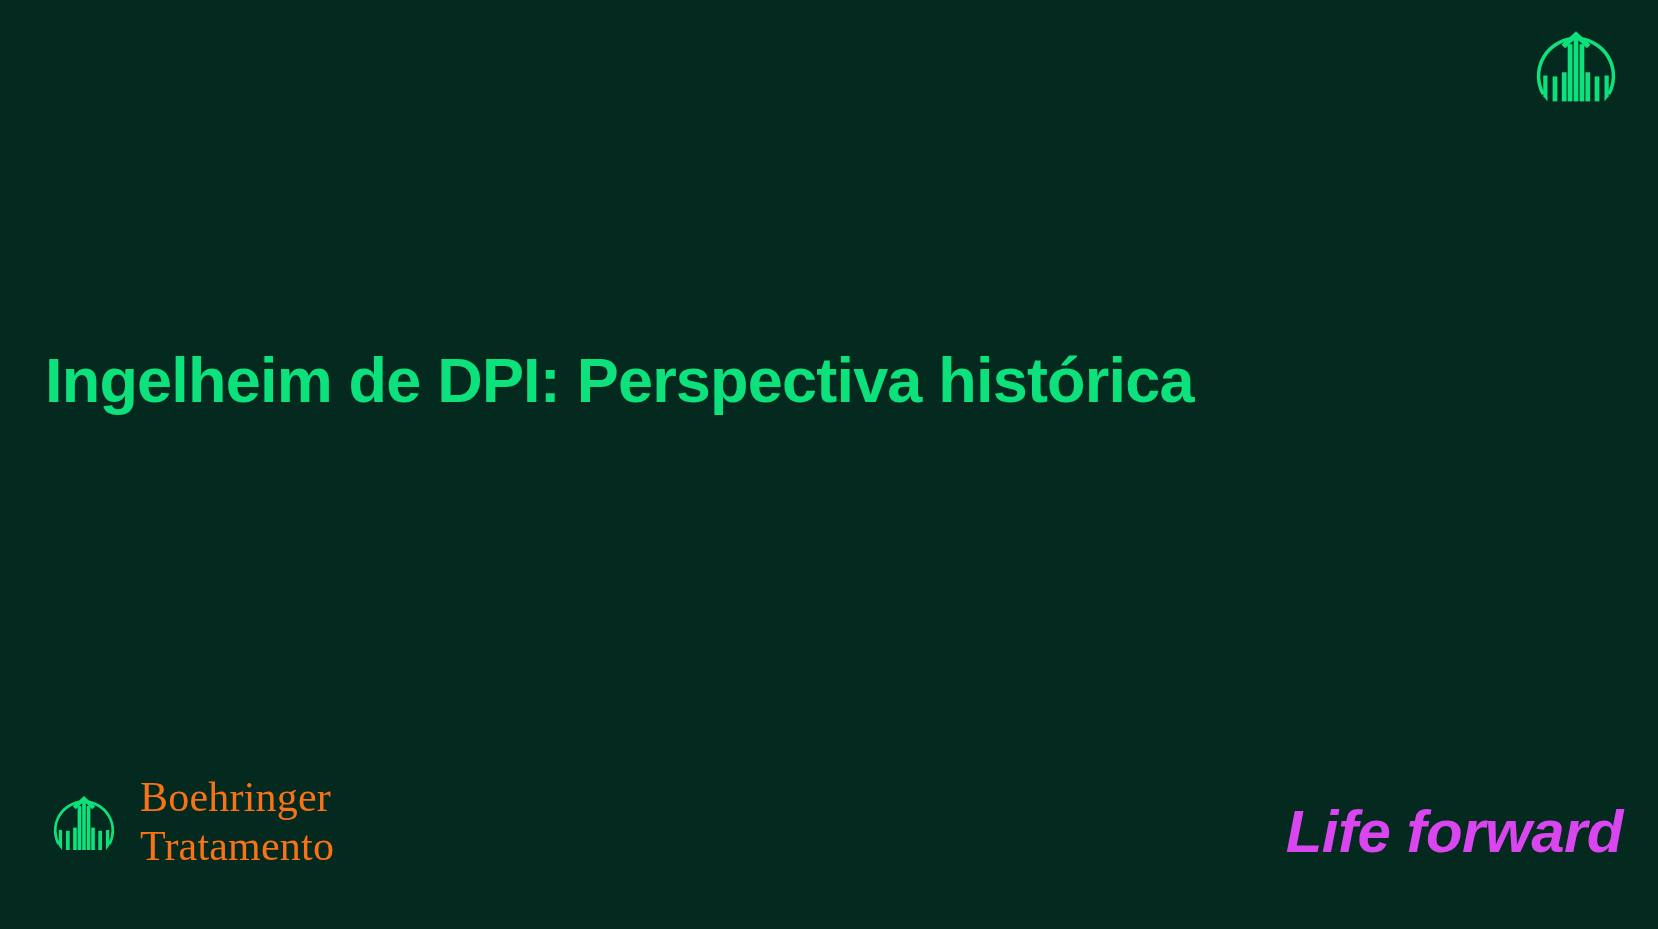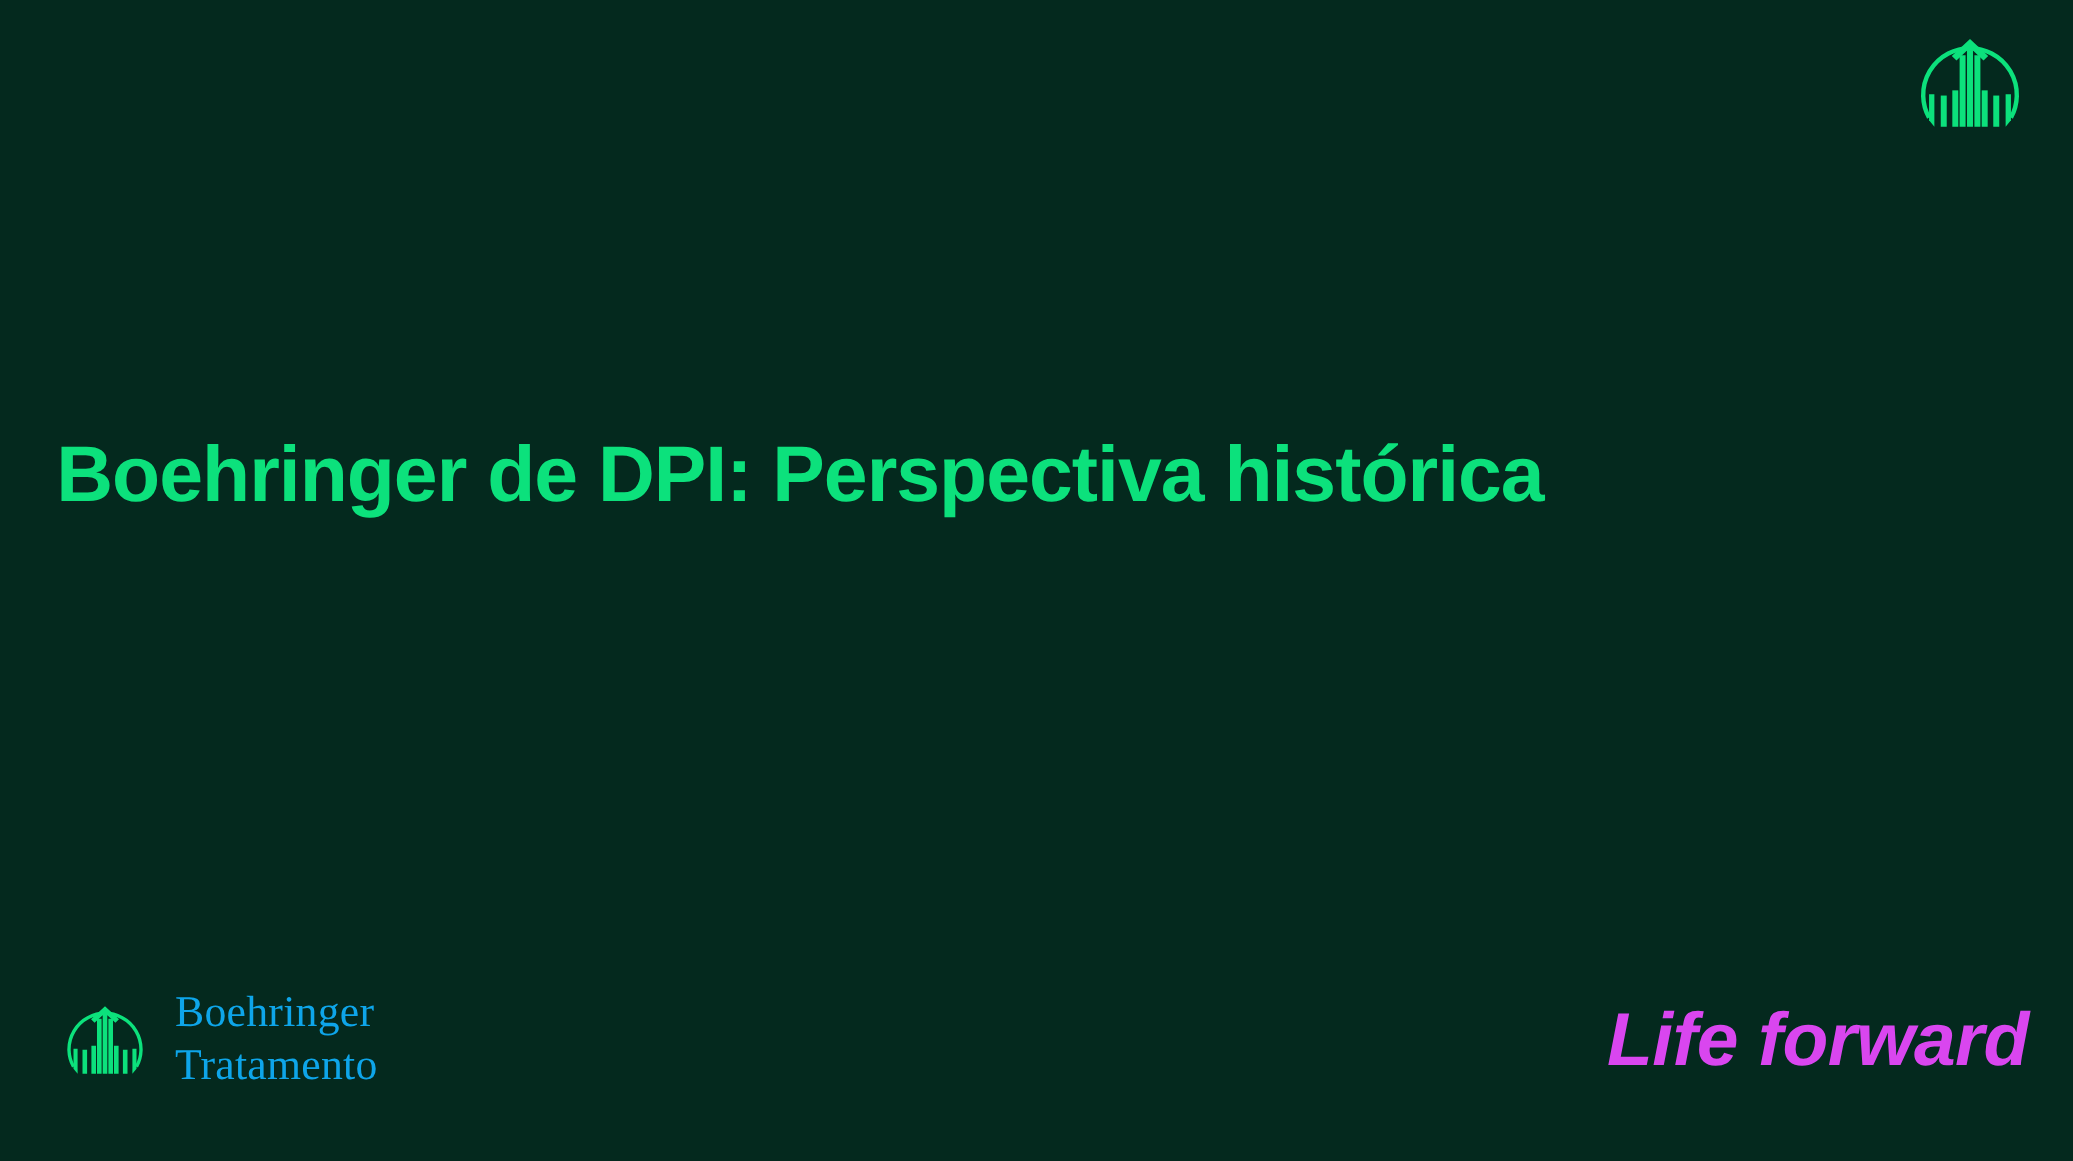--- a/index.html
+++ b/index.html
@@ -51,22 +51,22 @@
     display: flex;
     align-items: center;
     gap: 16px;
   }
   .brand-mark { width: 80px; height: 80px; flex: 0 0 80px; }
   .brand-mark svg { display: block; width: 100%; height: 100%; }
   .brand-words {
     display: flex;
     flex-direction: column;
     font-family: "Liberation Serif", "DejaVu Serif", serif;
-    color: #0ea5e9;
-    font-size: 35px;
+    color: #f97316;
+    font-size: 42px;
     line-height: 1.18;
     letter-spacing: 0.2px;
   }
 
   
   .tagline {
     position: absolute;
     right: 35px;
     bottom: 63px;
     color: #d946ef;
@@ -98,21 +98,21 @@
 
       <rect x="42.0" y="30" width="4.6" height="55" fill="#0ce17c"></rect>
       <rect x="53.4" y="30" width="4.6" height="55" fill="#0ce17c"></rect>
       <rect x="47.7" y="26" width="4.6" height="59" fill="#0ce17c"></rect>
 
       <path d="M 36.0 30.5 L 50 17.5 L 64.0 30.5 L 60.4 34.0 L 50 24.3 L 39.6 34.0 Z" fill="#0ce17c"></path>
     </svg>
   </div>
 
   <div class="title-block">
-    <div class="title-line">Boehringer de DPI: Perspectiva histórica</div>
+    <div class="title-line">Ingelheim de DPI: Perspectiva histórica</div>
   </div>
 
   <div class="brand-logo">
     <div class="brand-mark">
       <svg viewBox="0 0 100 100" aria-hidden="true">
         <path d="M 18.5 78 A 36 36 0 1 1 81.5 78" fill="none" stroke="#0ce17c" stroke-width="3.4" stroke-linecap="butt"></path>
         <path d="M 18.5 60 L 18.5 80 L 22.6 85 L 22.6 60" fill="#0ce17c"></path>
         <path d="M 81.5 60 L 81.5 80 L 77.4 85 L 77.4 60" fill="#0ce17c"></path>
         <rect x="27.5" y="61" width="4.6" height="24" fill="#0ce17c"></rect>
         <rect x="67.9" y="61" width="4.6" height="24" fill="#0ce17c"></rect>

